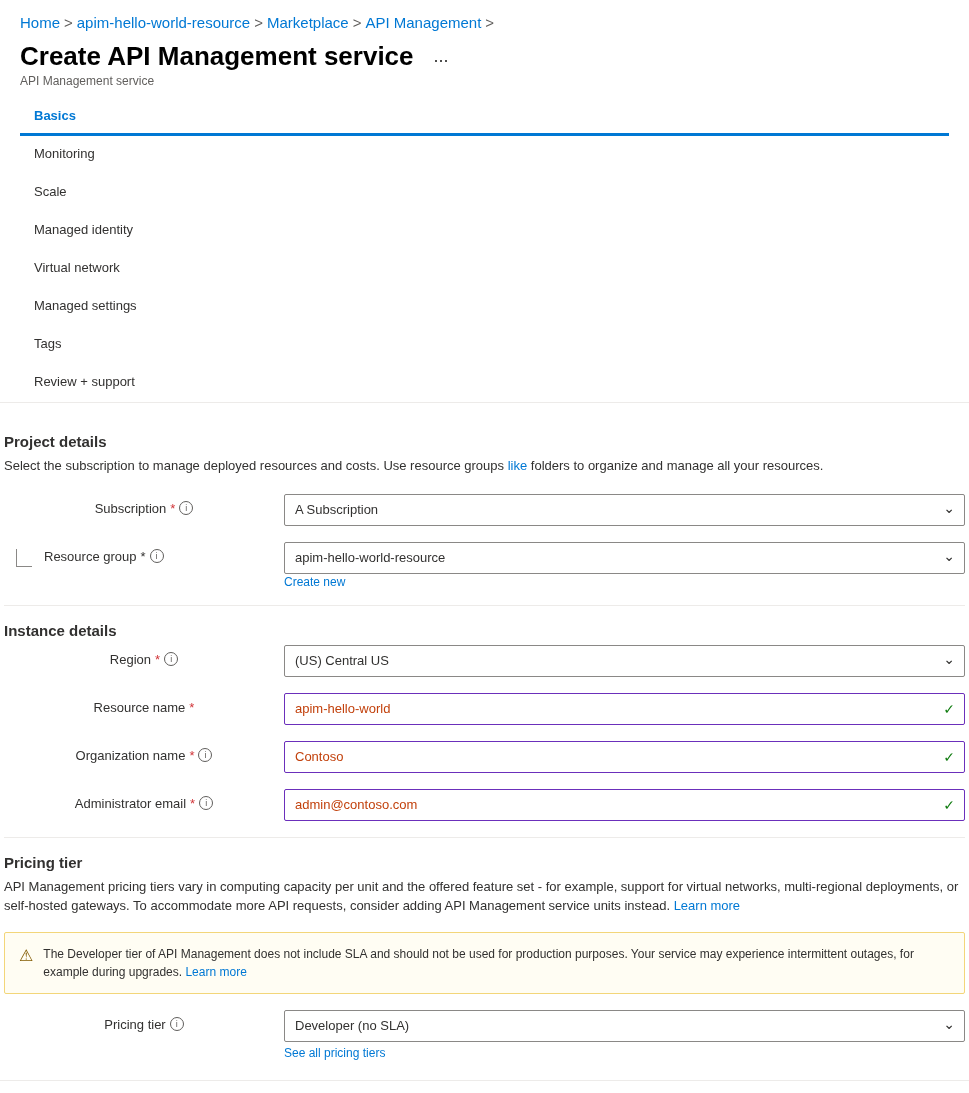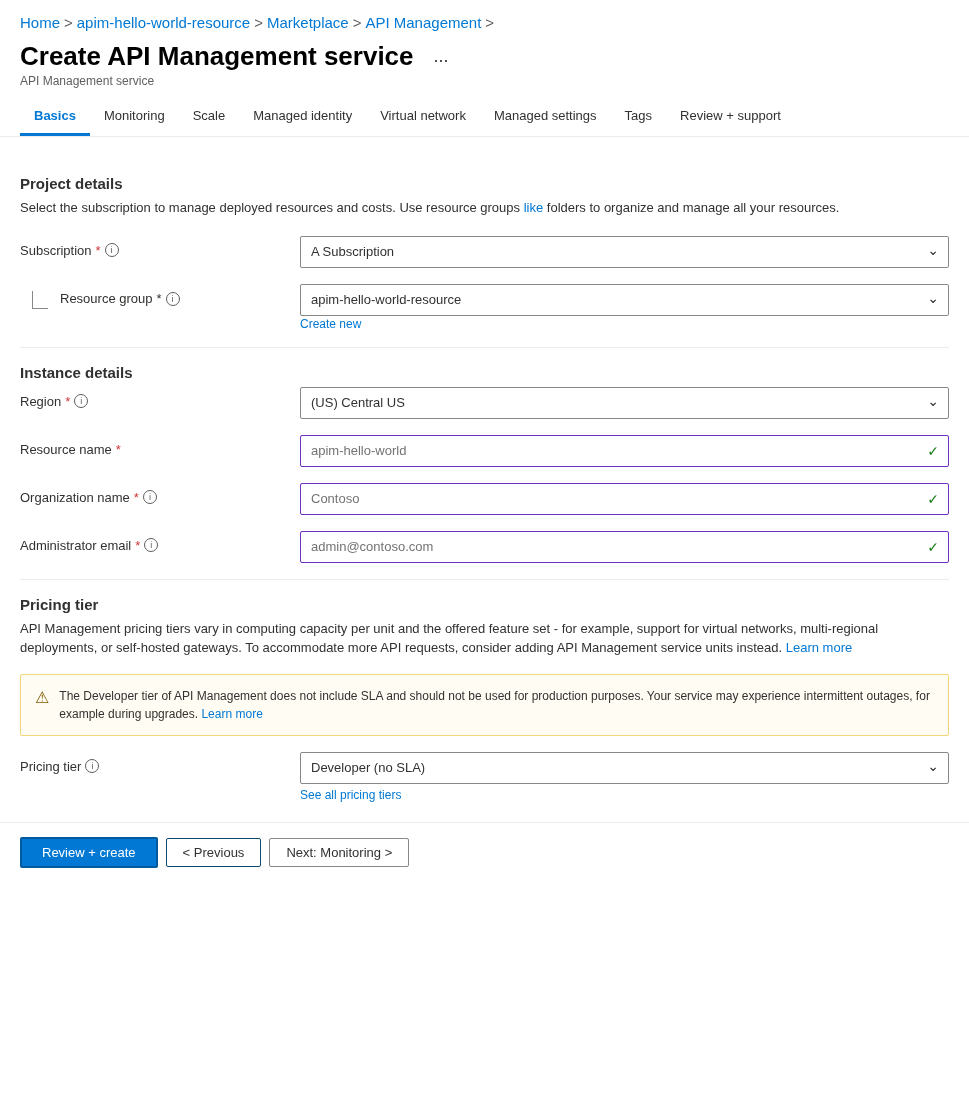--- a/index.html
+++ b/index.html
@@ -12,53 +12,53 @@
     .breadcrumb span { color: #605e5c; }
     .breadcrumb a { color: #0078d4; text-decoration: none; }
 
     
     .page-title-section { padding: 4px 20px 10px; }
     .page-title { font-size: 26px; font-weight: 600; color: #000; display: flex; align-items: center; gap: 16px; }
     .page-title-sub { font-size: 12px; color: #605e5c; margin-top: 2px; }
     .ellipsis-btn { background: none; border: none; cursor: pointer; font-size: 18px; color: #323130; padding: 2px 4px; }
 
     
-    .tabs { display: flex; gap: 0; border-bottom: 1px solid #edebe9; padding: 0 20px; margin-bottom: 8px; }
+    .tabs { display: flex; gap: 0; border-bottom: 1px solid #edebe9; padding: 0 20px; margin-bottom: 0; flex-direction: column; }
     .tab { padding: 10px 14px; font-size: 13px; cursor: pointer; color: #323130; border-bottom: 3px solid transparent; white-space: nowrap; text-decoration: none; }
     .tab.active { color: #0078d4; border-bottom: 3px solid #0078d4; font-weight: 600; }
 
     
-    .content { padding: 20px 20px 0; }
+    .content { padding: 20px 4px 0; }
 
     
     .section-header { font-size: 15px; font-weight: 600; color: #323130; margin-bottom: 6px; margin-top: 10px; }
     .section-desc { font-size: 13px; color: #323130; margin-bottom: 18px; line-height: 1.5; }
     .section-desc a { color: #0078d4; text-decoration: none; }
 
     
     .form-row { display: flex; align-items: flex-start; margin-bottom: 16px; }
-    .form-label { width: 280px; min-width: 200px; font-size: 13px; color: #323130; padding-top: 7px; display: flex; align-items: center; gap: 4px; }
+    .form-label { width: 280px; min-width: 200px; font-size: 13px; color: #323130; padding-top: 7px; display: flex; align-items: center; gap: 4px; justify-content: center; }
     .form-label .required { color: #d13438; }
     .form-control-wrap { flex: 1; }
     .form-select { width: 100%; padding: 5px 32px 5px 10px; border: 1px solid #8a8886; border-radius: 2px; font-size: 13px; color: #323130; background: #fff; appearance: none; -webkit-appearance: none; cursor: pointer; height: 32px; }
     .select-wrapper { position: relative; }
     .select-wrapper::after { content: '⌄'; position: absolute; right: 10px; top: 50%; transform: translateY(-60%); pointer-events: none; font-size: 14px; color: #323130; }
 
-    .form-input { width: 100%; padding: 5px 32px 5px 10px; border: 1px solid #8a8886; border-radius: 2px; font-size: 13px; color: #737373; background: #fff; height: 32px; }
+    .form-input { width: 100%; padding: 5px 32px 5px 10px; border: 1px solid #8a8886; border-radius: 2px; font-size: 13px; color: #c2410c; background: #fff; height: 32px; }
     .form-input.valid { border-color: #6b2fbb; }
     .input-wrapper { position: relative; }
     .input-wrapper .check-icon { position: absolute; right: 10px; top: 50%; transform: translateY(-50%); color: #107c10; font-size: 14px; }
 
     .create-new-link { color: #0078d4; font-size: 12px; text-decoration: none; display: inline-block; }
 
     
     .resource-group-row { display: flex; align-items: flex-start; margin-bottom: 16px; }
     .resource-group-indent { width: 40px; display: flex; align-items: flex-start; padding-top: 7px; }
     .resource-group-indent .indent-line { border-left: 1px solid #8a8886; border-bottom: 1px solid #8a8886; width: 16px; height: 18px; margin-left: 12px; }
-    .resource-group-label-wrap { width: 240px; padding-top: 7px; display: flex; align-items: flex-end; gap: 4px; font-size: 13px; }
+    .resource-group-label-wrap { width: 240px; padding-top: 7px; display: flex; align-items: center; gap: 4px; font-size: 13px; }
 
     
     .info-icon { display: inline-flex; align-items: center; justify-content: center; width: 14px; height: 14px; border-radius: 50%; border: 1px solid #605e5c; font-size: 9px; color: #605e5c; cursor: help; }
 
     
     .warning-box { background: #fffdf3; border: 1px solid #f3d679; border-radius: 2px; padding: 12px 14px; display: flex; gap: 10px; margin: 16px 0; }
     .warning-icon { color: #835b00; font-size: 16px; flex-shrink: 0; margin-top: 1px; }
     .warning-text { font-size: 12px; color: #323130; line-height: 1.5; }
     .warning-text a { color: #0078d4; text-decoration: none; }
 

